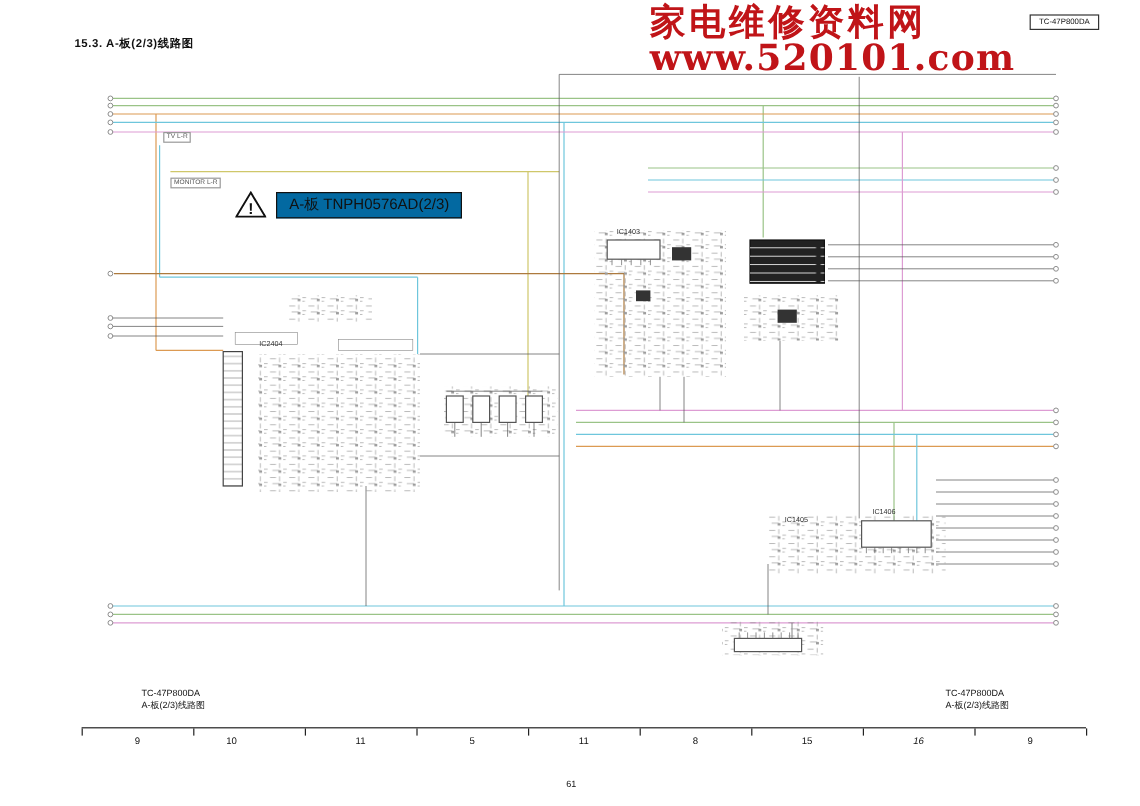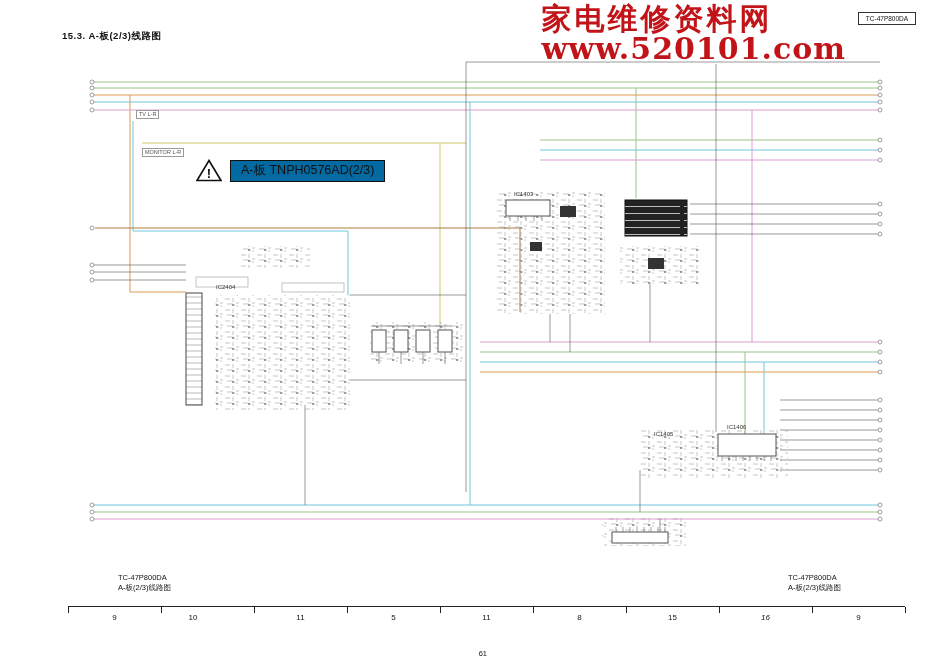--- a/index.html
+++ b/index.html
@@ -32,21 +32,21 @@
   .ic1405{left:654px;top:431px;}
   .ic1406{left:727px;top:424px;}
 
   .footer-block{position:absolute;top:573px;font-size:7.5px;line-height:10px;color:#111;}
   .footer-left{left:118px;}
   .footer-right{left:788px;}
 
   #ruler{position:absolute;left:68px;top:606px;width:837px;height:22px;border-top:1px solid #222;}
   .tick{position:absolute;top:0;width:1px;height:6px;background:#222;}
   .rnum{position:absolute;top:6px;width:20px;text-align:center;font-size:8px;color:#111;}
-  .pageno{position:absolute;left:465px;top:649px;width:22px;text-align:right;font-size:7.5px;color:#111;}
+  .pageno{position:absolute;left:465px;top:649px;width:22px;text-align:center;font-size:7.5px;color:#111;}
 
   
   .schem path{fill:none;}
   .w-g{stroke:var(--wire_green,#9ac387);stroke-width:1;}
   .w-o{stroke:var(--wire_orange,#dc9a52);stroke-width:1;}
   .w-c{stroke:var(--wire_cyan,#6ec6dc);stroke-width:1;}
   .w-m{stroke:var(--wire_magenta,#dd9cd3);stroke-width:1;}
   .w-y{stroke:var(--wire_yellow,#cfc76a);stroke-width:1;}
   .w-br{stroke:var(--wire_brown,#ad7a3d);stroke-width:1;}
   .w-k{stroke:#555;stroke-width:.6;}

